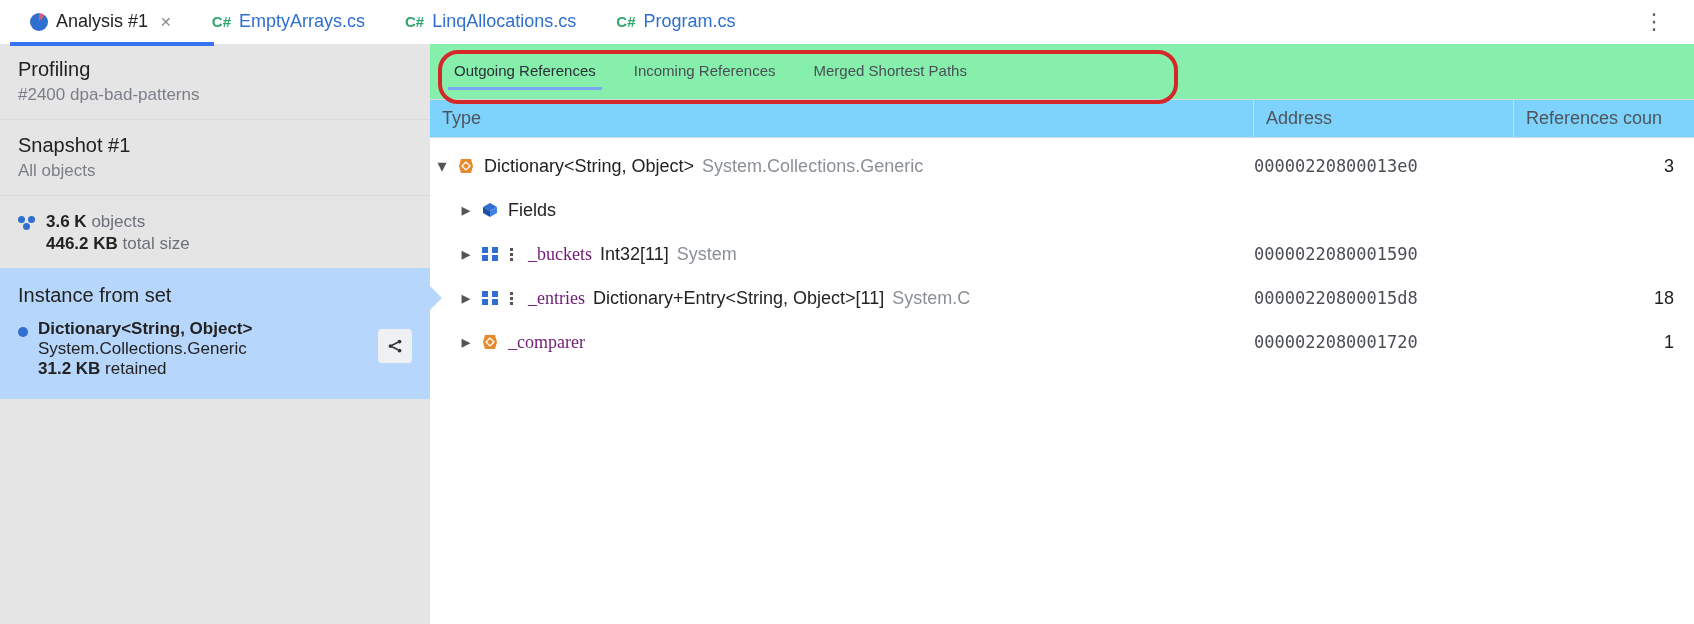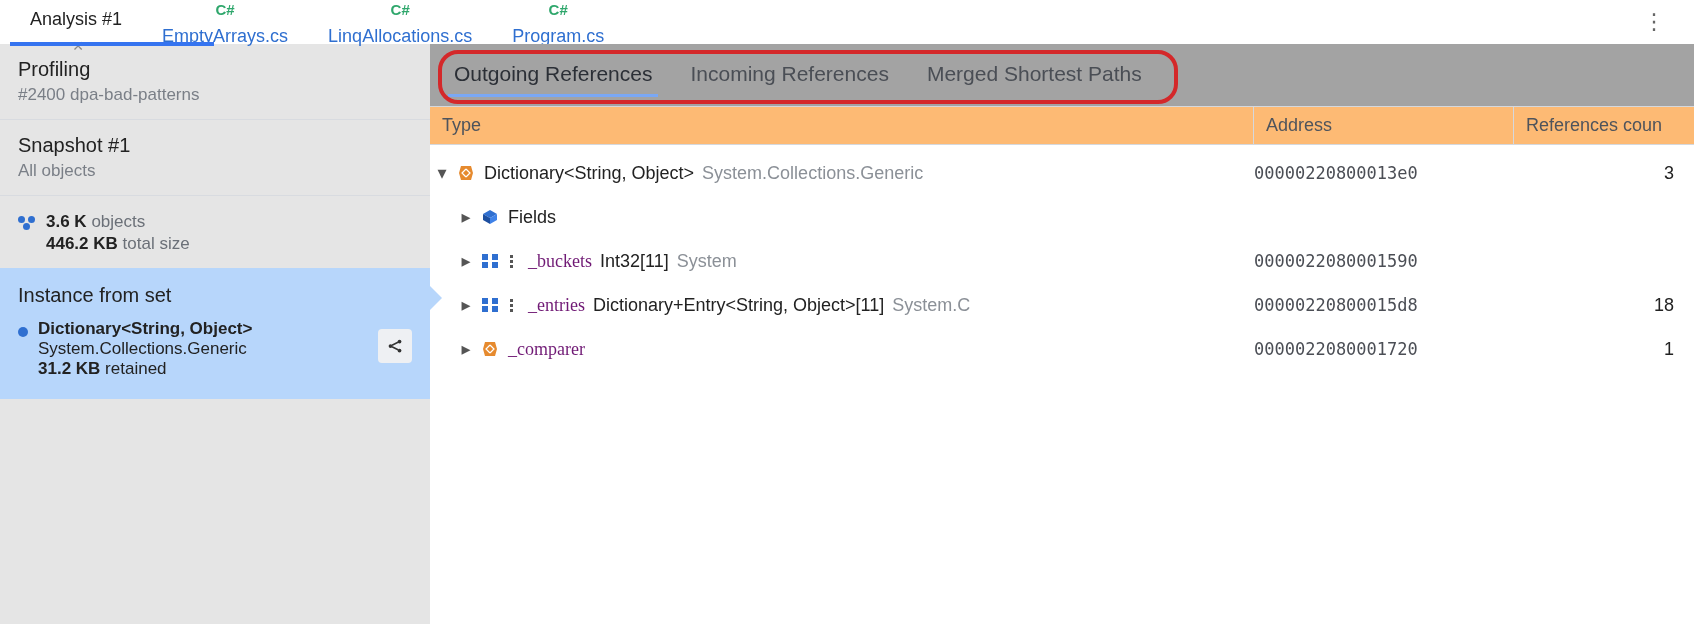--- a/index.html
+++ b/index.html
@@ -21,21 +21,20 @@
   }
   .tab {
     display: flex;
     align-items: center;
     gap: 8px;
     padding: 0 20px;
     height: 42px;
     font-size: 18px;
     cursor: pointer;
     position: relative;
-    flex-direction: column;
   }
   .tab.active::after {
     content: "";
     position: absolute;
     left: 0; right: 60%; bottom: -2px;
     height: 3px;
     background: #3574f0;
   }
   .tab.active::after { left:0; right:0; }
   .tabstrip .tab:first-child.active::after{ left:0; right:0; }
@@ -118,22 +117,22 @@
   .main {
     flex: 1;
     display: flex;
     flex-direction: column;
     overflow:hidden;
   }
   .ref-tabs {
     display:flex;
     gap: 30px;
     padding: 14px 20px 10px 20px;
-    background:#a3a3a3;
-    font-size:21px;
+    background:#86efac;
+    font-size:15px;
     position:relative;
     border-bottom:1px solid #d5d8dd;
   }
   .ref-tabs .rt {
     color:#4a4e55; cursor:pointer; padding:4px 4px 10px 4px; position:relative;
   }
   .ref-tabs .rt.active { color:#2b2f36;}
   .ref-tabs .rt.active::after{
     content:""; position:absolute; left:-2px; right:-2px; bottom:-1px; height:3px;
     background:#7aa8f5;
@@ -141,21 +140,21 @@
   .highlight-box{
     position:absolute;
     left:8px; top:6px;
     width: 740px; height: 54px;
     border: 4px solid #d4282a;
     border-radius: 20px;
     pointer-events:none;
   }
   .grid-header{
     display:flex;
-    background:#fdba74;
+    background:#7dd3fc;
     color:#4f545c;
     font-size:18px;
     border-bottom:1px solid #d5d8dd;
   }
   .col-type{ flex:1; padding:8px 12px; border-right:1px solid #d5d8dd;}
   .col-addr{ width:260px; padding:8px 12px; border-right:1px solid #d5d8dd;}
   .col-refs{ width:180px; padding:8px 12px;}
   .rows{ padding:6px 0;}
   .row{
     display:flex; align-items:center;

